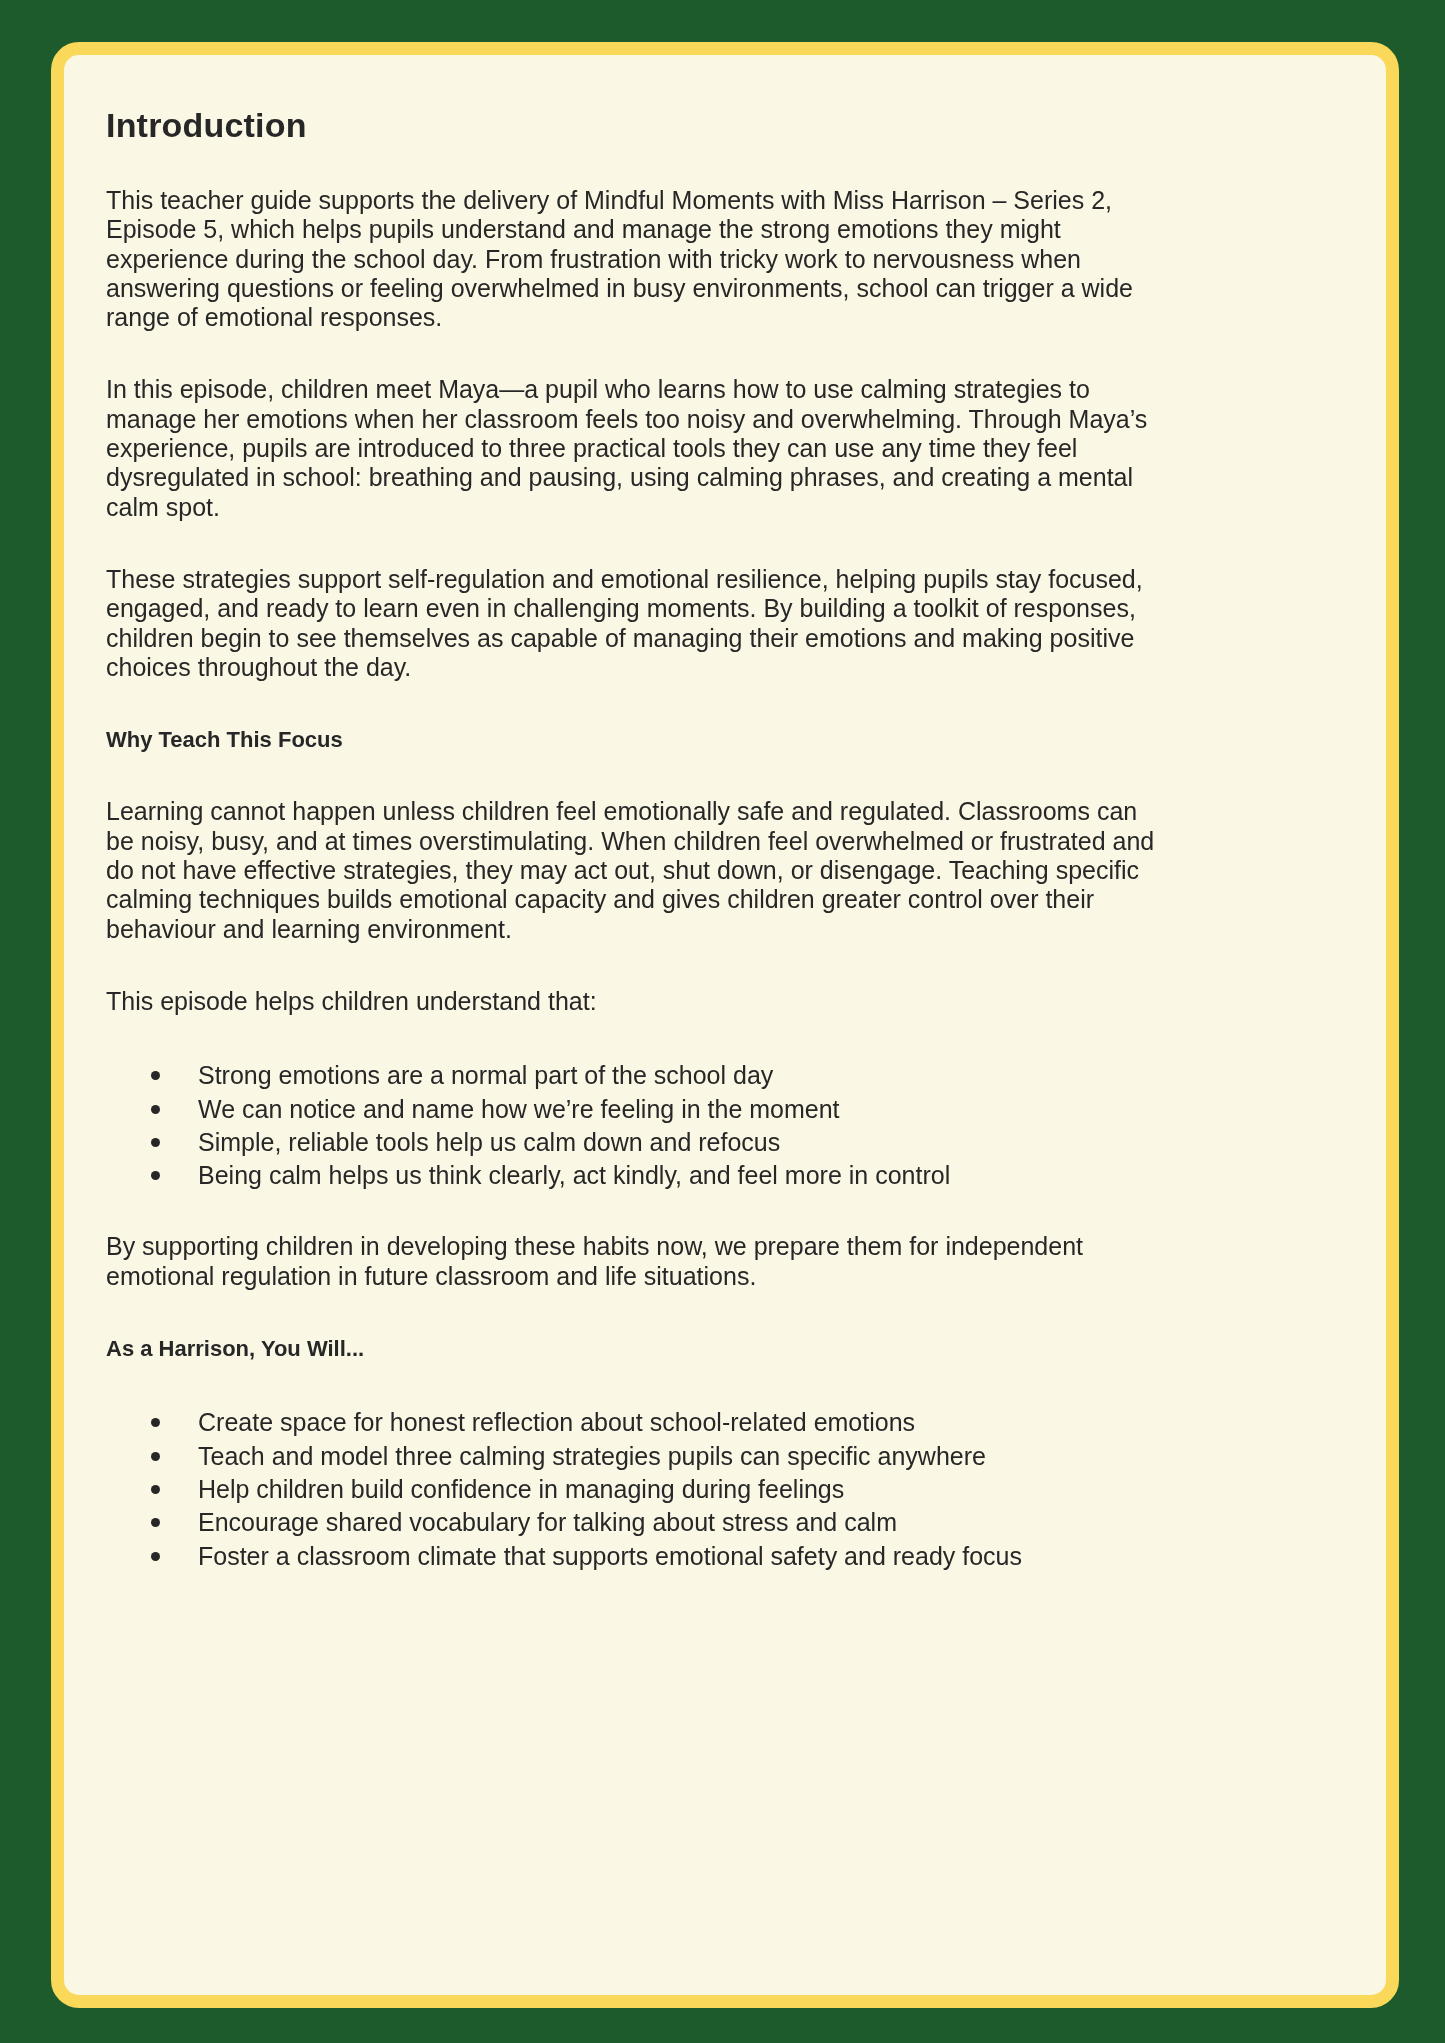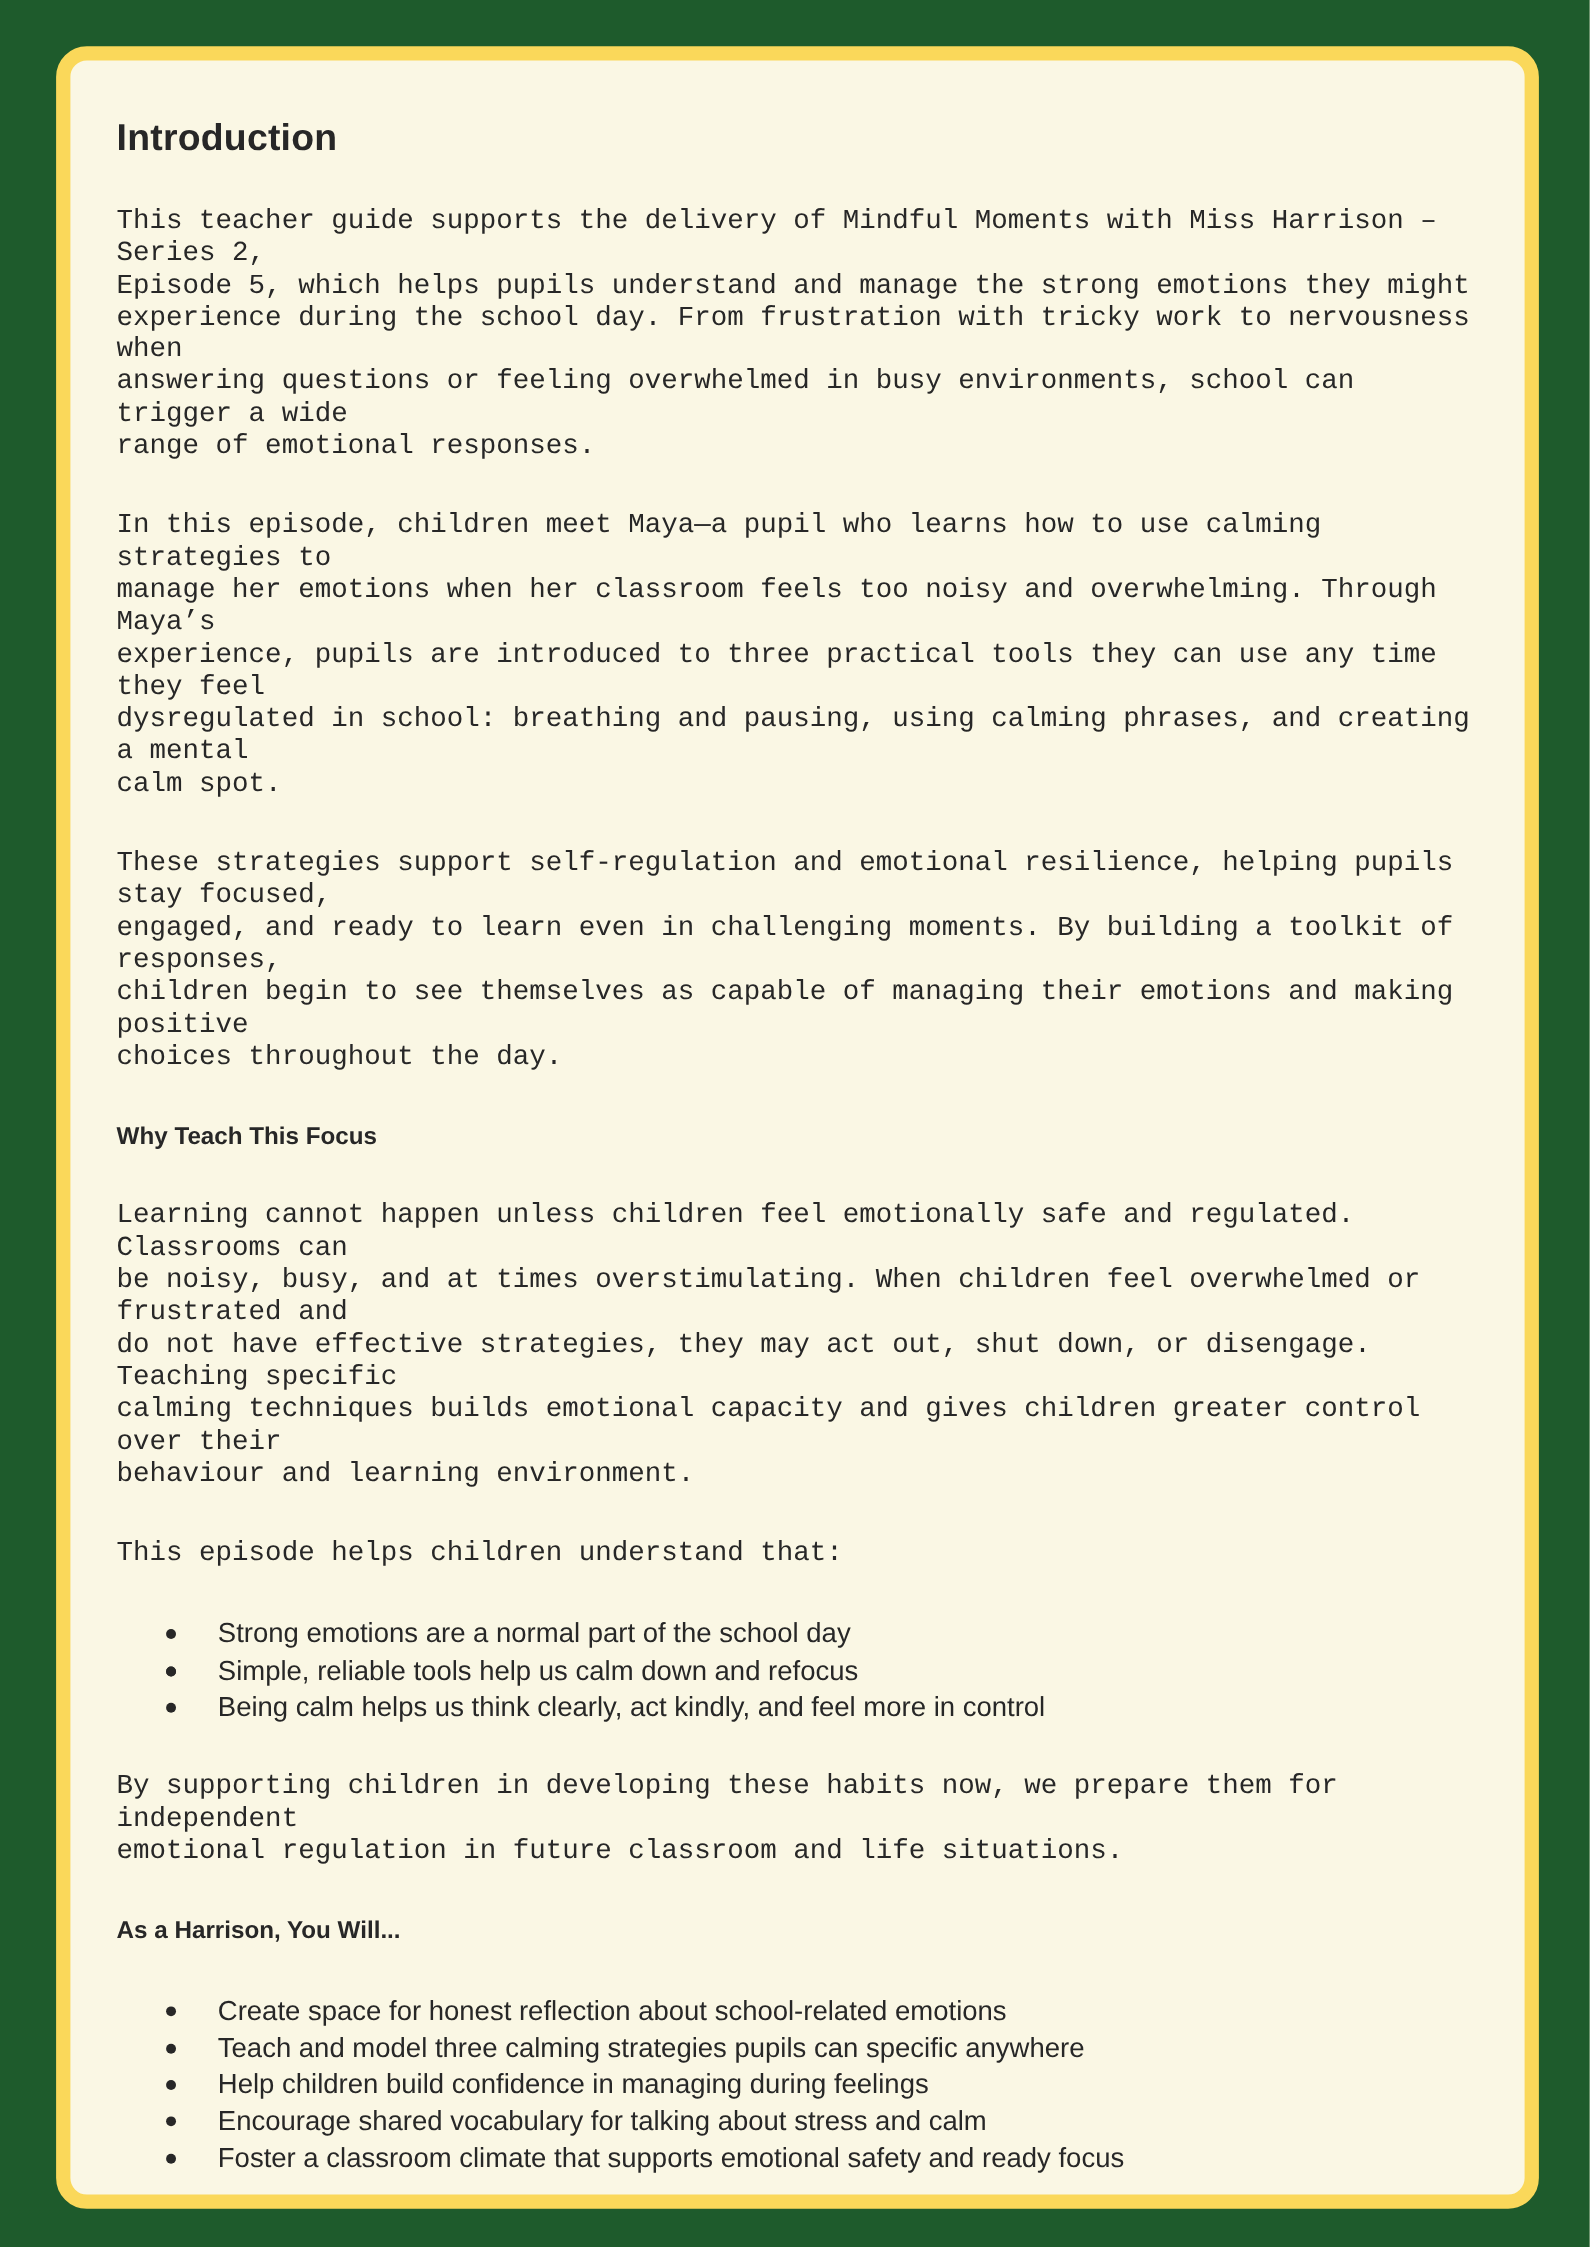--- a/index.html
+++ b/index.html
@@ -40,21 +40,20 @@
   }
   .document-card h2 {
     font-size: 22px;
     line-height: 29.3px;
     font-weight: bold;
     margin: 0 0 43px 0;
   }
   .document-card p {
     margin: 12px 0 43px 0;
     white-space: pre-line;
-    font-family: Liberation Mono, monospace;
   }
   .document-card ul {
     list-style: none;
     margin: 0 0 40px 0;
     padding: 0;
   }
   .document-card li {
     position: relative;
     line-height: 33.3px;
     padding-left: 92px;
@@ -92,21 +91,21 @@
 choices throughout the day.</p>
         <h2>Why Teach This Focus</h2>
         <p>Learning cannot happen unless children feel emotionally safe and regulated. Classrooms can
 be noisy, busy, and at times overstimulating. When children feel overwhelmed or frustrated and
 do not have effective strategies, they may act out, shut down, or disengage. Teaching specific
 calming techniques builds emotional capacity and gives children greater control over their
 behaviour and learning environment.</p>
         <p>This episode helps children understand that:</p>
         <ul>
           <li><span class="dot"></span><span>Strong emotions are a normal part of the school day</span></li>
-          <li><span class="dot"></span></li>
+          <li><span class="dot"></span><span>We can notice and name how we’re feeling in the moment</span></li>
           <li><span class="dot"></span><span>Simple, reliable tools help us calm down and refocus</span></li>
           <li><span class="dot"></span><span>Being calm helps us think clearly, act kindly, and feel more in control</span></li>
         </ul>
         <p>By supporting children in developing these habits now, we prepare them for independent
 emotional regulation in future classroom and life situations.</p>
         <h2>As a Harrison, You Will...</h2>
         <ul>
           <li><span class="dot"></span><span>Create space for honest reflection about school-related emotions</span></li>
           <li><span class="dot"></span><span>Teach and model three calming strategies pupils can specific anywhere</span></li>
           <li><span class="dot"></span><span>Help children build confidence in managing during feelings</span></li>

